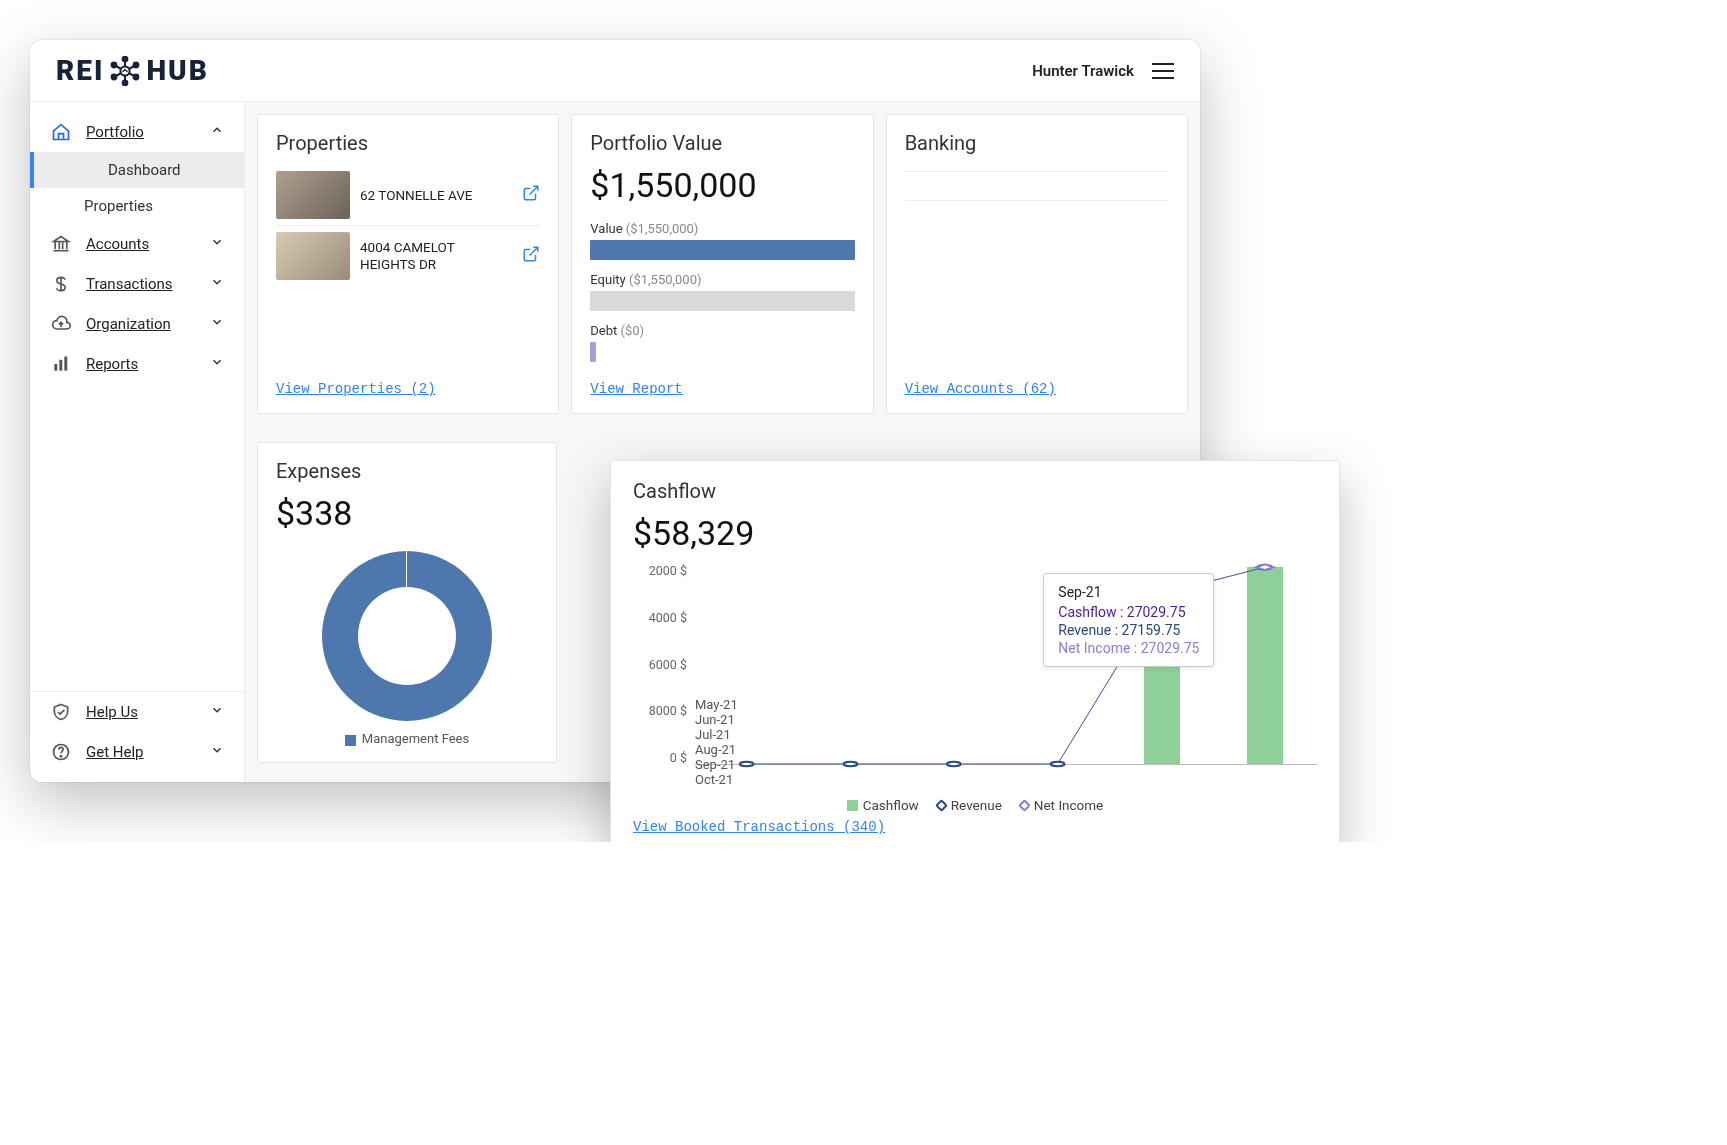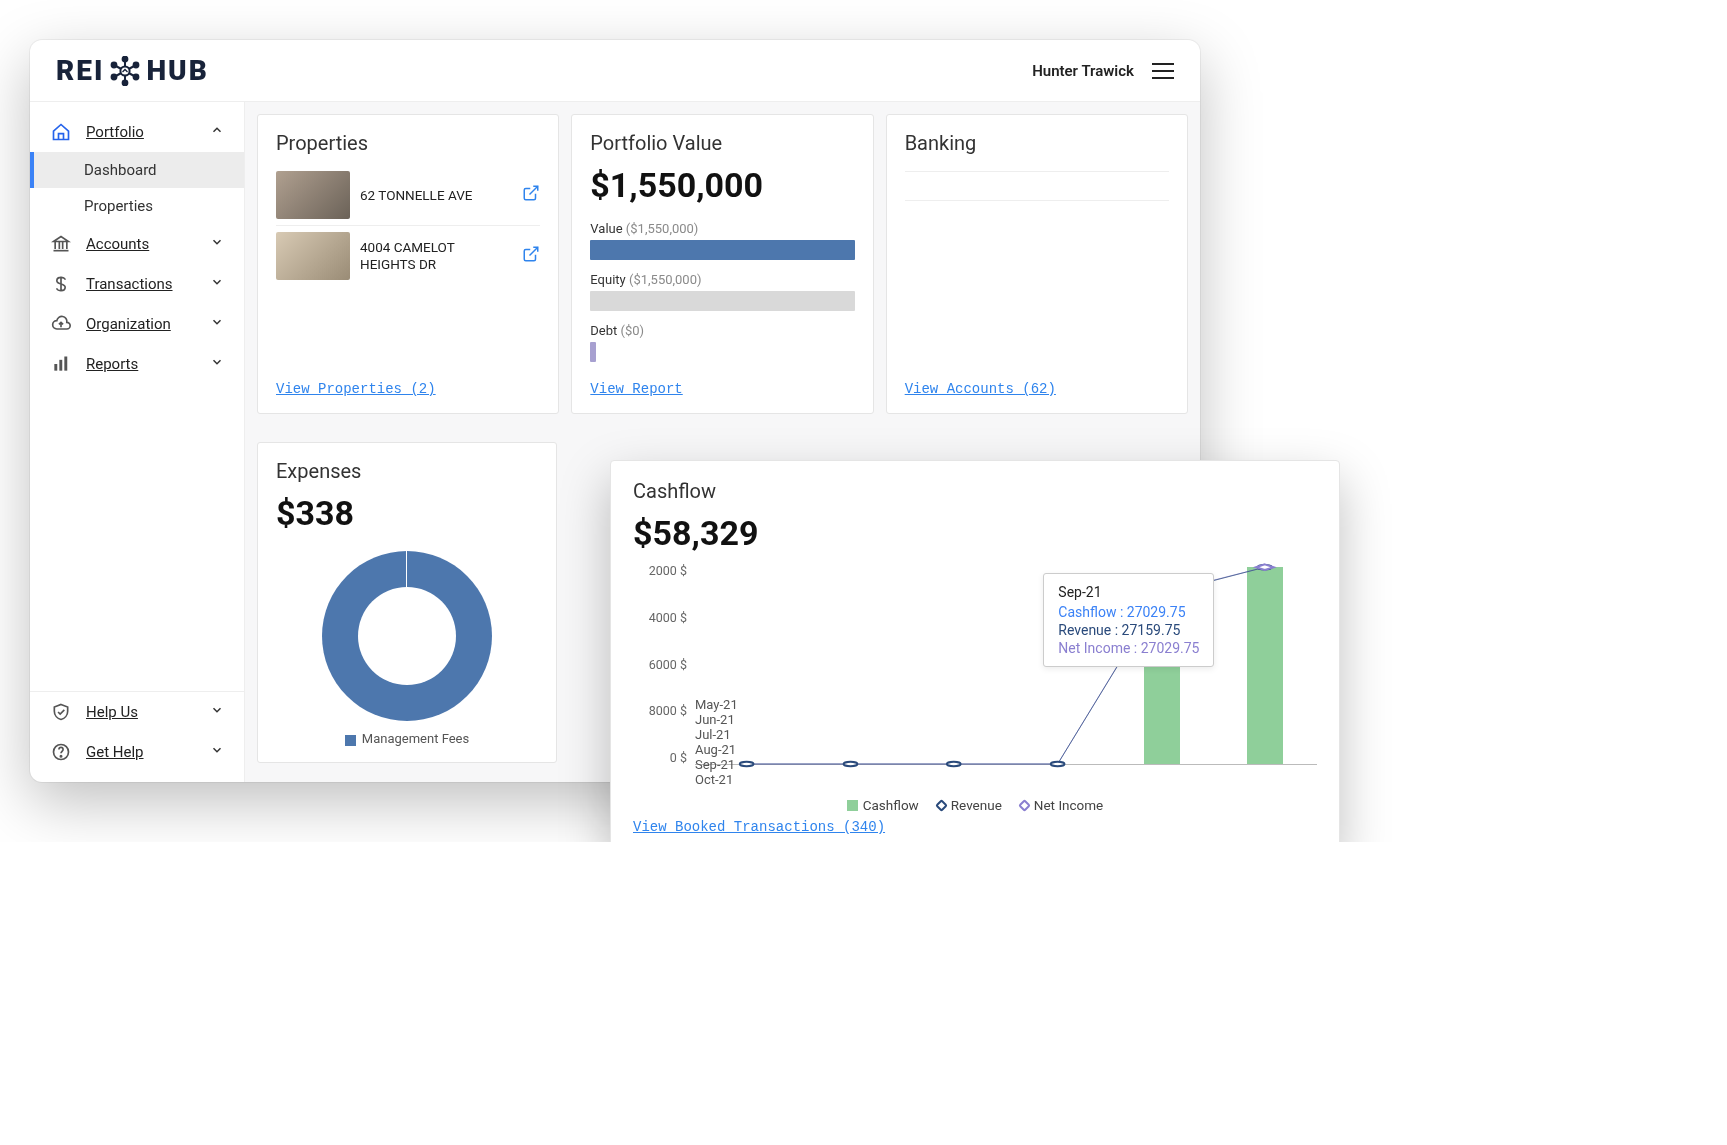--- a/index.html
+++ b/index.html
@@ -11,30 +11,30 @@
 .logo-net { display: inline-flex; align-items: center; justify-content: center; }
 .user-area { display:flex; align-items:center; gap: 18px; font-size: 15px; color:#222; font-weight:600; }
 .hamburger { width:22px; height:16px; display:flex; flex-direction:column; justify-content:space-between; cursor:pointer; }
 .hamburger span { height:2px; background:#222; width:100%; }
 .layout { display:flex; }
 .sidebar { width: 215px; padding: 10px 0; border-right:1px solid #eee; display:flex; flex-direction:column; min-height: 680px; }
 .nav-item { display:flex; align-items:center; gap:14px; padding: 10px 20px; font-size:15px; color:#222; cursor:pointer;text-decoration:underline; }
 .nav-item.heading { font-weight:400; }
 .nav-item .chev { margin-left:auto; }
 .nav-sub { padding-left: 54px; font-size:15px; color:#333; padding-top:9px; padding-bottom:9px; cursor:pointer; }
-.nav-sub.active { background:#ececec; border-left:4px solid #3b82f6; margin-left:0; padding-left:50px; }
+.nav-sub.active { background:#ececec; border-left:4px solid #3b82f6; margin-left:0; padding-left:74px; }
 .nav-section.expanded .nav-item { color:#222; }
 .nav-item.blue { color:#2563eb; }
 .ic { width:22px; display:flex; justify-content:center; color:#555; }
 .nav-item.blue .ic { color:#2563eb; }
 .sidebar-bottom { margin-top:auto; border-top:1px solid #eee; }
 .content { flex:1; background:#f7f7f8; padding: 12px; display:flex; gap:12px; flex-wrap:wrap; align-content:flex-start; }
 .card { background:#fff; border:1px solid #e5e5e5; border-radius:3px; padding:16px 18px; display:flex; flex-direction:column; }
 .card-title { font-size:20px; color:#333; margin-bottom:10px; }
-.big-number { font-size:34px; font-weight:700; color:#111; margin-bottom: 10px; }
+.big-number { font-size:34px; font-weight:400; color:#111; margin-bottom: 10px; }
 .link { color:#2f84ed; text-decoration:underline; font-size:14px; cursor:pointer; margin-top:auto;font-family:Liberation Mono, monospace; }
 .prop-row { display:flex; align-items:center; gap:10px; padding:6px 0; border-bottom:1px solid #eee; }
 .prop-row:last-of-type { border-bottom:none; }
 .thumb { width:74px; height:48px; background:linear-gradient(135deg,#b0a090,#6b6258); border-radius:2px; flex:none; }
 .thumb.t2 { background:linear-gradient(135deg,#d8cab4,#9a8c76); }
 .prop-name { font-size:13.5px; color:#222; line-height:1.25; flex:1; }
 .open-ic { color:#2f84ed; cursor:pointer; flex:none; }
 .pv-row-label { font-size:13px; color:#333; margin-top:6px; }
 .pv-row-label .muted { color:#8a8a8a; }
 .bar { height:20px; width:100%; margin:4px 0 6px; border-radius:1px; }
@@ -49,21 +49,21 @@
 .legend-chip { display:flex; align-items:flex-end; gap:6px; font-size:13px; color:#555; margin-top:10px; }
 .legend-sq { width:11px; height:11px; background:#4d77ad; }
 .cashflow-card { position:absolute; right:-140px; top: 420px; width: 730px; background:#fff; border-radius:4px; box-shadow: 0 20px 50px rgba(0,0,0,.25); border:1px solid #e5e5e5; padding: 18px 22px 16px; }
 .chart-area { position:relative; height: 230px; margin-top: 6px; }
 .y-axis { position:absolute; left:0; top:0; bottom:28px; width:60px; display:flex; flex-direction:column; justify-content:space-between; align-items:flex-end; font-size:12.5px; color:#666; padding-right:6px; }
 .plot { position:absolute; left:62px; right:0; top:0; bottom:28px; border-bottom:1px solid #bbb; }
 .x-axis { position:absolute; left:62px; right:0; bottom:6px; display:flex; justify-content:space-around; font-size:13px; color:#555;flex-direction:column; }
 .cf-bar { position:absolute; bottom:0; width:36px; background:#8fcf9a; }
 .tooltip-box { position:absolute; background:#fff; border:1px solid #ccc; border-radius:3px; padding:10px 14px; font-size:14px; box-shadow:0 2px 6px rgba(0,0,0,.08); z-index:3; }
 .tt-title { font-weight:400; color:#222; margin-bottom:4px; }
-.tt-cf { color:#3b82f6; margin-bottom:2px; }
+.tt-cf { color:#4c1d95; margin-bottom:2px; }
 .tt-rev { color:#2a4a7b; margin-bottom:2px; }
 .tt-ni { color:#8a7fd0; }
 .cf-legend { display:flex; gap:18px; justify-content:center; font-size:13.5px; color:#444; margin-top:4px; }
 .cf-legend .lg { display:flex; align-items:center; gap:5px; }
 .sq-green { width:11px; height:11px; background:#8fcf9a; }
 .marker { width:9px; height:9px; border:2px solid; border-radius:2px; transform:rotate(45deg); background:#fff; }
 .marker.blue { border-color:#2a4a7b; }
 .marker.purple { border-color:#8a7fd0; }
 svg.line-chart { position:absolute; left:0; top:0; width:100%; height:100%; overflow:visible; }
 .pt { fill:#fff; stroke-width:2; }

